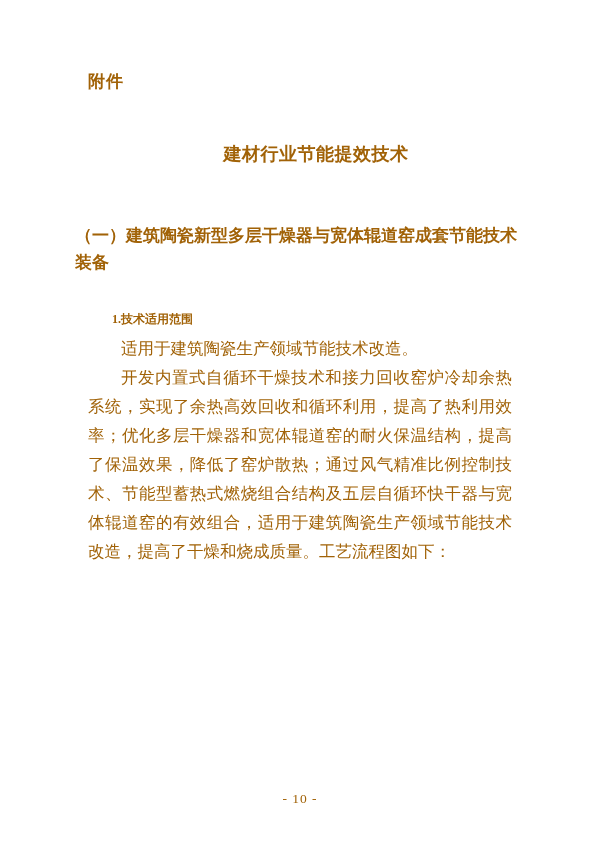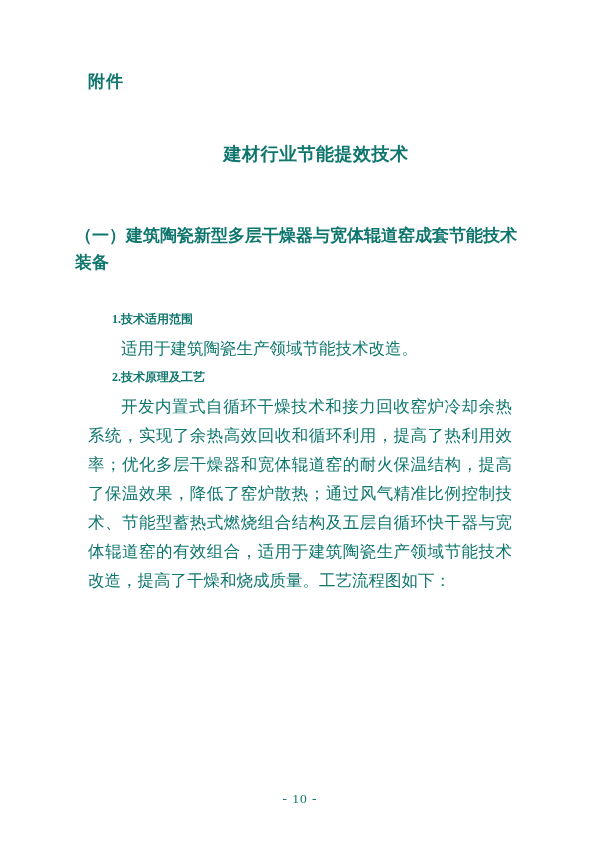--- a/index.html
+++ b/index.html
@@ -5,21 +5,21 @@
   html, body {
     margin: 0;
     padding: 0;
     background: #ffffff;
   }
   .page {
     position: relative;
     width: 600px;
     height: 848px;
     background: #ffffff;
-    color: #0f766e;
+    color: #a16207;
     overflow: hidden;
   }
   .attachment-label {
     position: absolute;
     left: 88px;
     top: 70px;
     font-family: "Liberation Sans", "DejaVu Sans", sans-serif;
     font-weight: 700;
     font-size: 17px;
     line-height: 24px;
@@ -92,19 +92,18 @@
 
   <div class="attachment-label">附件</div>
 
   <h1 class="doc-title">建材行业节能提效技术</h1>
 
   <h2 class="section-heading">（一）建筑陶瓷新型多层干燥器与宽体辊道窑成套节能技术装备</h2>
 
   <div class="content">
     <h3 class="subsection-heading">1.技术适用范围</h3>
     <p class="body-para">适用于建筑陶瓷生产领域节能技术改造。</p>
-    <h3 class="subsection-heading">2.技术原理及工艺</h3>
     <p class="body-para">开发内置式自循环干燥技术和接力回收窑炉冷却余热系统，实现了余热高效回收和循环利用，提高了热利用效率；优化多层干燥器和宽体辊道窑的耐火保温结构，提高了保温效果，降低了窑炉散热；通过风气精准比例控制技术、节能型蓄热式燃烧组合结构及五层自循环快干器与宽体辊道窑的有效组合，适用于建筑陶瓷生产领域节能技术改造，提高了干燥和烧成质量。工艺流程图如下：</p>
   </div>
 
   <div class="page-footer">- 10 -</div>
 
 </div>
 
 </body></html>

